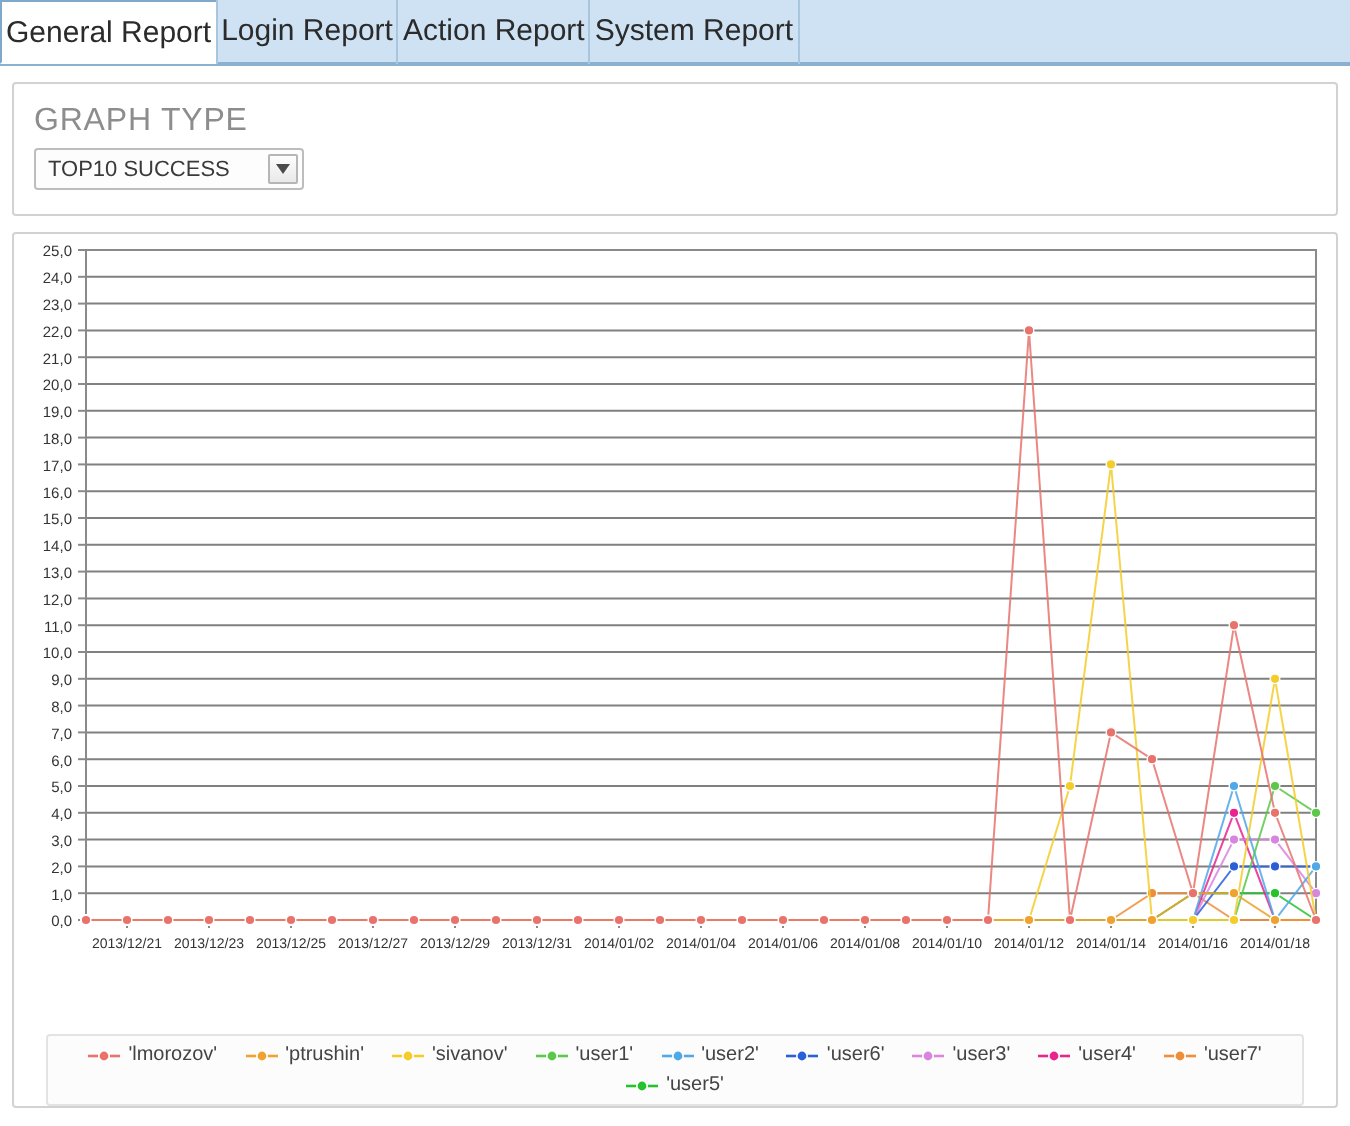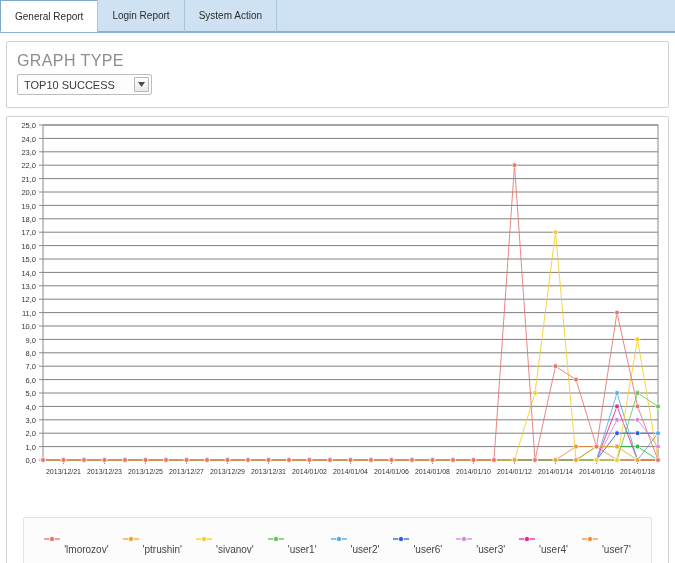--- a/index.html
+++ b/index.html
@@ -17,22 +17,22 @@
     border-bottom:1px solid #8cb0cf;
     display:flex;align-items:flex-end;
     box-sizing:border-box;
   }
   .tabbar::after{
     content:"";position:absolute;left:0;right:0;bottom:0;height:1px;background:#8cb0cf;
   }
   .tab{
     position:relative;z-index:2;
     height:32px;line-height:32px;
-    padding:0 14px;
-    font-size:10px;color:#2b2b2b;
+    padding:0 2px;
+    font-size:15px;color:#2b2b2b;
     border-left:1px solid #a8c6de;
     border-right:1px solid #a8c6de;
     margin-right:-1px;
     background:transparent;
     white-space:nowrap;
     text-align:center;
     cursor:pointer;
     box-sizing:border-box;
   }
   .tab.active{
@@ -94,29 +94,30 @@
     background:#fcfcfc;
     border-radius:2px;
     display:flex;flex-wrap:wrap;
     justify-content:center;
     align-items:center;
     padding:3px 4px;
     gap:2px 6px;
   }
   .legend-item{display:inline-flex;align-items:center;padding:1px 4px;cursor:pointer;}
   .legend-item .lg-mark{margin-right:4px;display:block;}
-  .legend-item .lg-text{font-size:10px;color:#444;white-space:nowrap;margin-top:22px;}
+  .legend-item .lg-text{font-size:10px;color:#444;white-space:nowrap;}
 </style>
 </head>
 <body>
 
 <div class="tabbar">
   <div class="tab active"><span>General Report</span></div>
   <div class="tab"><span>Login Report</span></div>
-  <div class="tab"><span>System Action</span></div>
+  <div class="tab"><span>Action Report</span></div>
+  <div class="tab"><span>System Report</span></div>
   <div class="tab-filler"></div>
 </div>
 
 <div class="panel">
   <div class="panel-body">
     <div class="fields">
 
       <div>
         <div class="field-label">GRAPH TYPE</div>
         <div class="select wide">

